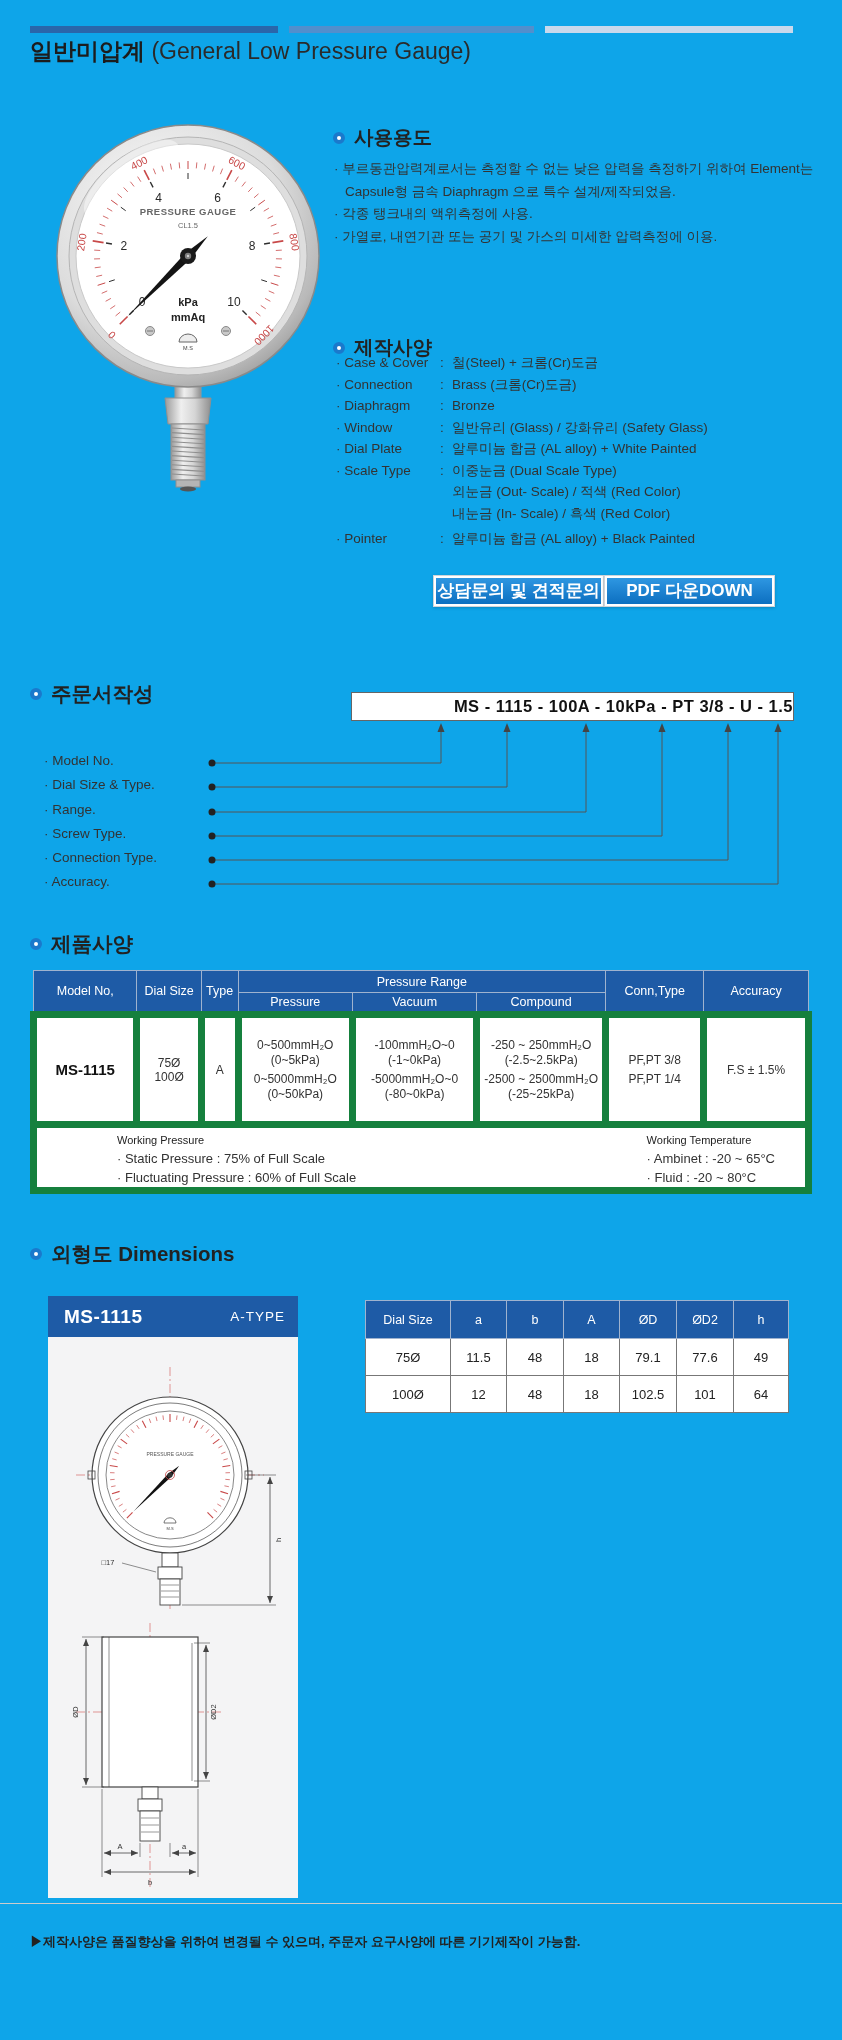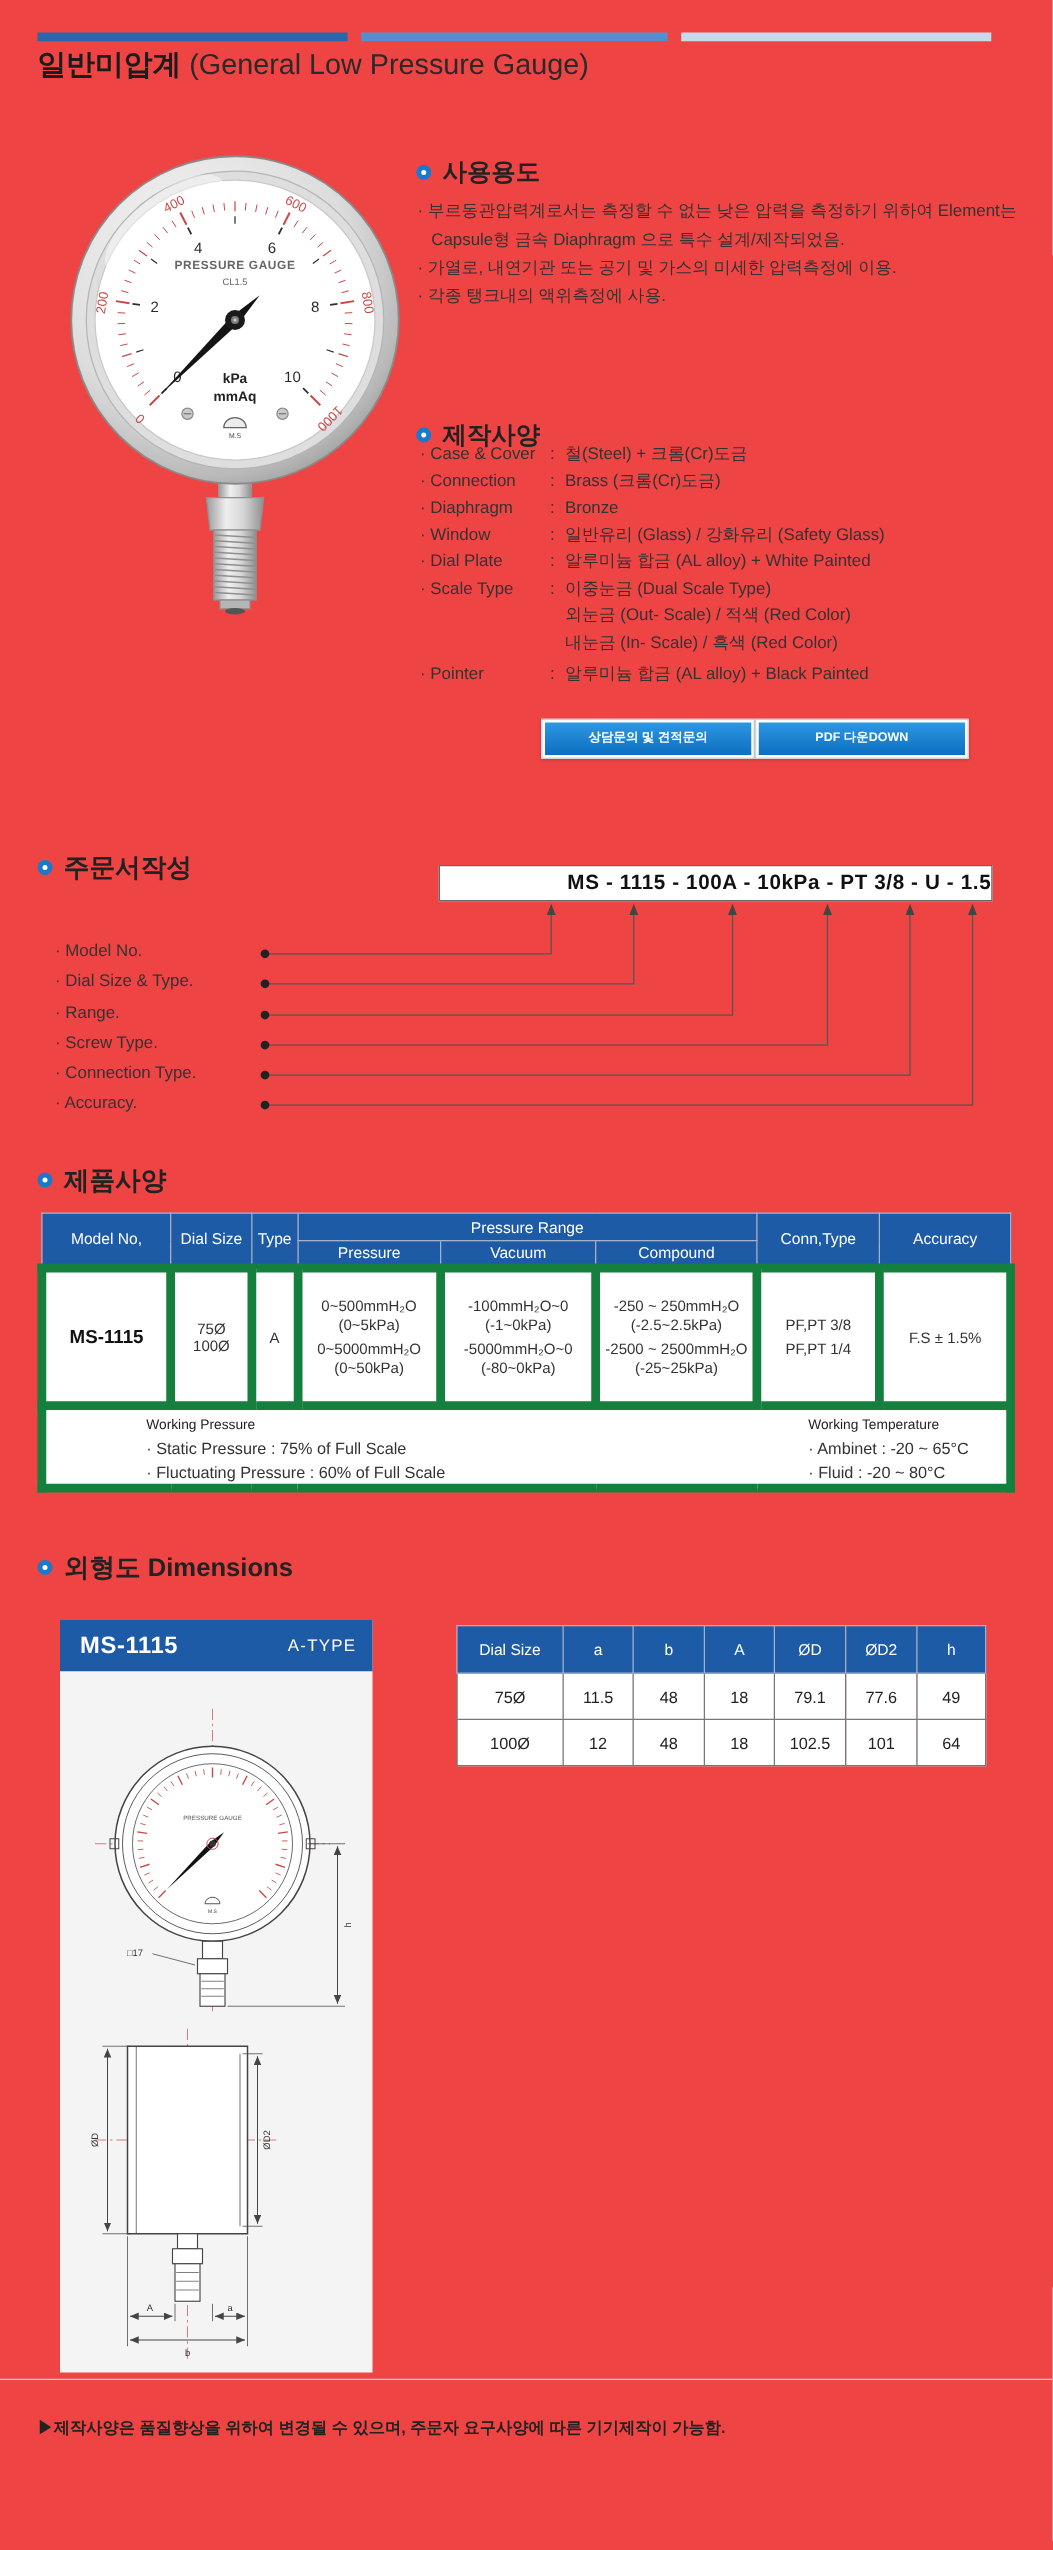--- a/index.html
+++ b/index.html
@@ -1,21 +1,21 @@
 <!DOCTYPE html>
 <html style="--accent: #1e5ba6; --btn: #1486d8; --bullet: #1a79cc; --bar1: #2a66aa; --bar2: #528fcc; --bar3: #c9d9ec; --red: #c84848;"><head>
 <meta charset="utf-8">
 <style>
   :root{
     --accent:#1e5ba6; --btn:#1486d8; --bullet:#1a79cc;
     --bar1:#2a66aa; --bar2:#528fcc; --bar3:#c9d9ec; --red:#c84848;
   }
   *{margin:0;padding:0;box-sizing:border-box;}
   body{background:#fff;}
-  .page{position:relative;width:842px;height:2040px;margin:0 auto;background:#ef4444;
+  .page{position:relative;width:842px;height:2040px;margin:0 auto;background:#0ea5e9;
         font-family:"Liberation Sans",sans-serif;color:#333;overflow:hidden;}
   .abs{position:absolute;}
 
   
   .bar{position:absolute;top:26px;height:7px;}
   .bar1{left:30px;width:248px;background:var(--bar1);}
   .bar2{left:289px;width:245px;background:var(--bar2);}
   .bar3{left:545px;width:248px;background:var(--bar3);}
   .title{left:30px;top:36px;font-size:23px;color:#1c1c1c;white-space:nowrap;}
   .title .ko{font-weight:bold;}
@@ -36,21 +36,21 @@
   .spec-row .lbl{width:104px;flex:0 0 auto;padding-left:10px;text-indent:-10px;}
   .spec-row .lbl::before{content:"· ";}
   .spec-row .col{width:12px;flex:0 0 auto;}
   .spec-sub{padding-left:116px;}
   .spec-gap{margin-top:4px;}
 
   
   .btn-outer{position:absolute;top:575px;width:171px;height:32px;background:#fff;border:1px solid #cfd4da;
              box-shadow:0 1px 3px rgba(0,0,0,.18);padding:2px;}
   .btn-inner{width:100%;height:100%;background:linear-gradient(180deg,#2e97e2,#0c6fc0);color:#fff;
-             font-size:10px;font-weight:bold;text-align:center;line-height:25px;cursor:pointer;}
+             font-size:17px;font-weight:bold;text-align:center;line-height:25px;cursor:pointer;}
   .btn1{left:433px;} .btn2{left:604px;}
 
   
   .order-code{left:351px;top:692px;width:443px;height:29px;border:1px solid #666;background:#fff;
               font-size:16.5px;font-weight:bold;color:#111;text-align:right;line-height:27px;letter-spacing:.5px;}
   .order-label{position:absolute;left:44px;font-size:13.5px;color:#333;white-space:nowrap;}
   .order-label::before{content:"·  ";}
 
   
   table{border-collapse:collapse;}
@@ -252,22 +252,22 @@
     <circle cx="140" cy="168" r="3.2" fill="#7d7d7d"></circle>
     <circle cx="140" cy="168" r="1.2" fill="#cfcfcf"></circle>
   </svg>
 
   <div class="abs sec-h" style="left:333px;top:124px;">
     <span class="ring"></span>
     <span>사용용도</span>
   </div>
   <ul class="abs usage-list">
     <li>부르동관압력계로서는 측정할 수 없는 낮은 압력을 측정하기 위하여 Element는 Capsule형 금속 Diaphragm 으로 특수 설계/제작되었음.</li>
+    <li>각종 탱크내의 액위측정에 사용.</li>
     <li>가열로, 내연기관 또는 공기 및 가스의 미세한 압력측정에 이용.</li>
-    <li>각종 탱크내의 액위측정에 사용.</li>
   </ul>
 
   <div class="abs sec-h" style="left:333px;top:316px;margin-top:18px;">
     <span class="ring"></span>
     <span>제작사양</span>
   </div>
   <div class="abs spec-list">
     <div class="spec-row">
       <span class="lbl">Case &amp; Cover</span>
         <span class="col">:</span>

